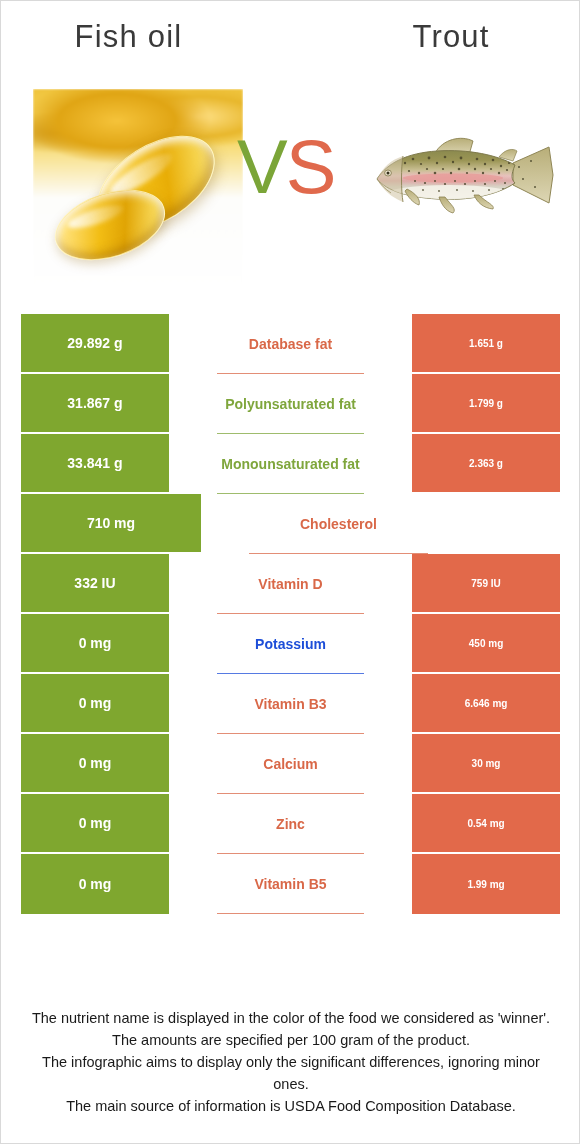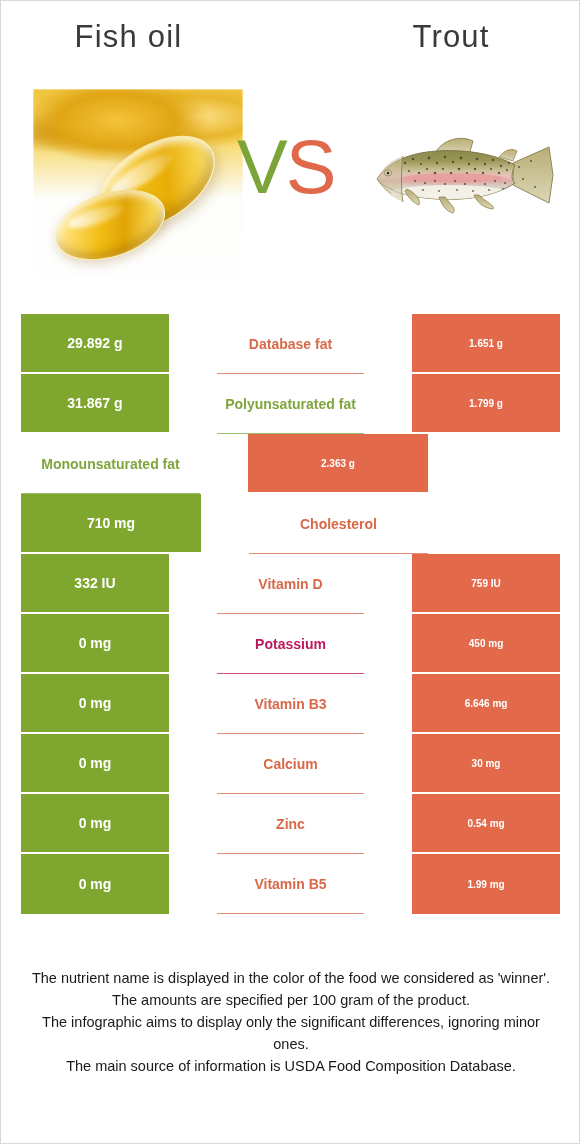--- a/index.html
+++ b/index.html
@@ -356,20 +356,21 @@
         <div class="cell cell-right" style="background: rgb(226, 105, 74);">1.651 g</div>
       </div>
       <div class="row">
         <div class="cell cell-left" style="background: rgb(127, 167, 47);">31.867 g</div>
         <div class="cell cell-mid">
           <div class="mid-inner" style="color: rgb(127, 166, 60);">Polyunsaturated fat</div>
         </div>
         <div class="cell cell-right" style="background: rgb(226, 105, 74);">1.799 g</div>
       </div>
       <div class="row">
+        <div class="cell cell-left" style="background: rgb(127, 167, 47);">33.841 g</div>
         <div class="cell cell-mid">
           <div class="mid-inner" style="color: rgb(127, 166, 60);">Monounsaturated fat</div>
         </div>
         <div class="cell cell-right" style="background: rgb(226, 105, 74);">2.363 g</div>
       </div>
       <div class="row">
         <div class="cell cell-left" style="background: rgb(127, 167, 47);">710 mg</div>
         <div class="cell cell-mid">
           <div class="mid-inner" style="color: rgb(217, 104, 72);">Cholesterol</div>
         </div>
@@ -377,21 +378,21 @@
       <div class="row">
         <div class="cell cell-left" style="background: rgb(127, 167, 47);">332 IU</div>
         <div class="cell cell-mid">
           <div class="mid-inner" style="color: rgb(217, 104, 72);">Vitamin D</div>
         </div>
         <div class="cell cell-right" style="background: rgb(226, 105, 74);">759 IU</div>
       </div>
       <div class="row">
         <div class="cell cell-left" style="background: rgb(127, 167, 47);">0 mg</div>
         <div class="cell cell-mid">
-          <div class="mid-inner" style="color: #be185d;">Potassium</div>
+          <div class="mid-inner" style="color: #1d4ed8;">Potassium</div>
         </div>
         <div class="cell cell-right" style="background: rgb(226, 105, 74);">450 mg</div>
       </div>
       <div class="row">
         <div class="cell cell-left" style="background: rgb(127, 167, 47);">0 mg</div>
         <div class="cell cell-mid">
           <div class="mid-inner" style="color: rgb(217, 104, 72);">Vitamin B3</div>
         </div>
         <div class="cell cell-right" style="background: rgb(226, 105, 74);">6.646 mg</div>
       </div>
@@ -411,20 +412,20 @@
       </div>
       <div class="row">
         <div class="cell cell-left" style="background: rgb(127, 167, 47);">0 mg</div>
         <div class="cell cell-mid">
           <div class="mid-inner" style="color: rgb(217, 104, 72);">Vitamin B5</div>
         </div>
         <div class="cell cell-right" style="background: rgb(226, 105, 74);">1.99 mg</div>
       </div>
     </div>
 
-  <div class="footnote" style="color: rgb(26, 26, 26);">
+  <div class="footnote" style="color: rgb(26, 26, 26); margin-top: 40px;">
     <div>The nutrient name is displayed in the color of the food we considered as 'winner'.</div>
     <div>The amounts are specified per 100 gram of the product.</div>
     <div>The infographic aims to display only the significant differences, ignoring minor ones.</div>
     <div>The main source of information is USDA Food Composition Database.</div>
   </div>
 
 </div>
 
 </body></html>

